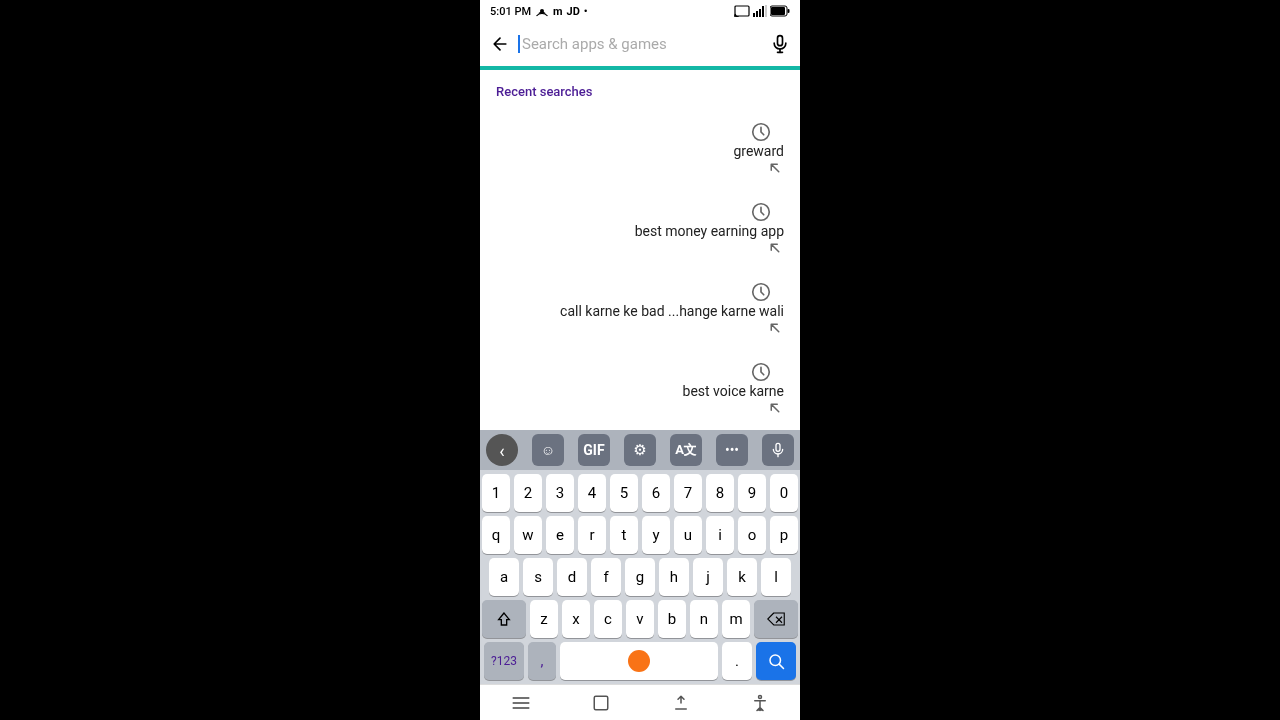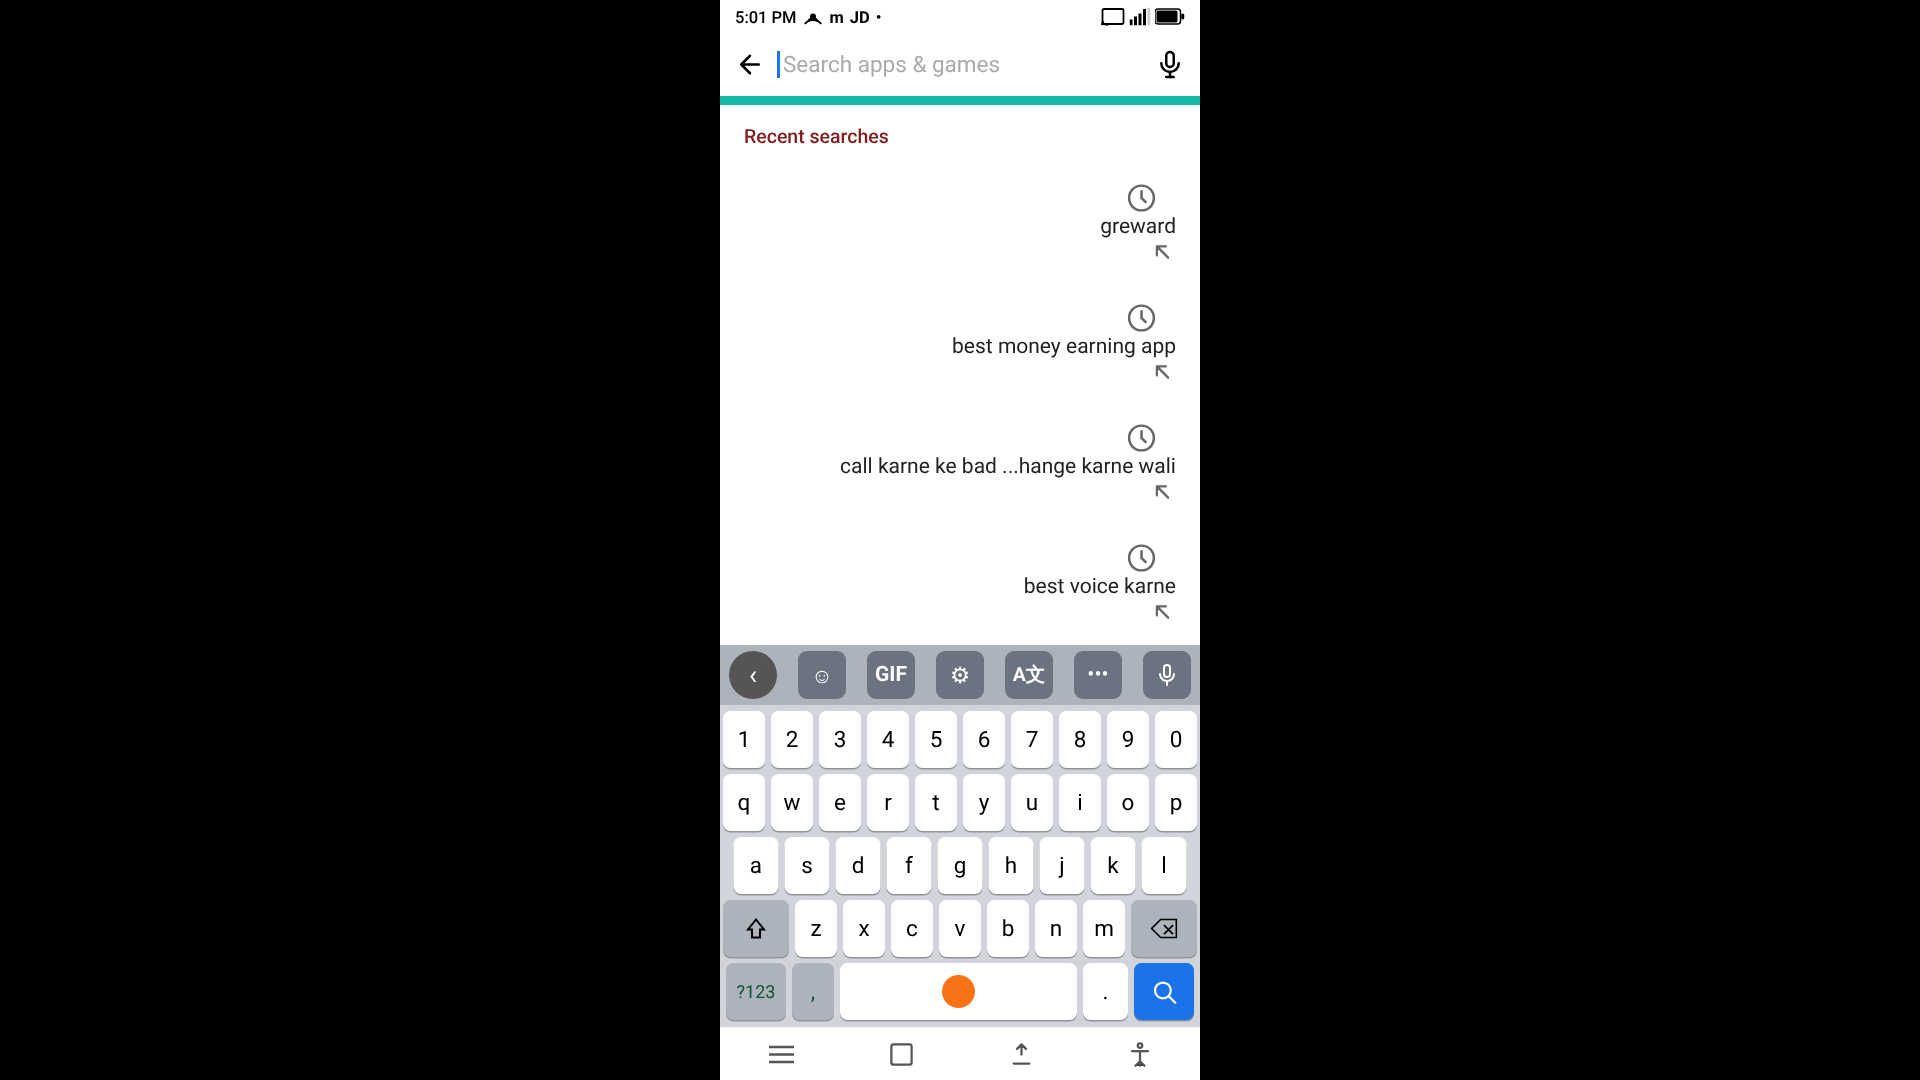--- a/index.html
+++ b/index.html
@@ -36,21 +36,21 @@
     }
     .status-left { display: flex; align-items: flex-end; gap: 4px; }
     .status-right { display: flex; align-items: center; gap: 3px; }
     
     .search-bar {
       background: #fff;
       padding: 6px 10px;
       display: flex;
       align-items: center;
       gap: 8px;
-      border-bottom: 6px solid #14b8a6;
+      border-bottom: 4px solid #14b8a6;
       height: 48px;
     }
     .search-input-area {
       flex: 1;
       display: flex;
       align-items: center;
     }
     .search-input-text {
       font-size: 15px;
       color: #333;
@@ -59,21 +59,21 @@
     }
     
     .search-content {
       flex: 1;
       background: #fff;
       overflow-y: auto;
       padding: 10px 0;
     }
     .recent-searches-label {
       font-size: 13px;
-      color: #7f1d1d;
+      color: #4c1d95;
       font-weight: 500;
       padding: 4px 16px 10px 16px;
     }
     .search-item {
       display: flex;
       align-items: flex-end;
       padding: 12px 16px;
       cursor: pointer;
       border-bottom: none;
       flex-direction: column;
@@ -149,21 +149,21 @@
       align-items: center;
       justify-content: center;
       font-size: 15px;
       color: #000;
       cursor: pointer;
       box-shadow: 0 1px 0 rgba(0,0,0,0.3);
       font-weight: 400;
     }
     .key.dark {
       background: #adb3bc;
-      color: #14532d;
+      color: #4c1d95;
     }
     .key.wide {
       flex: 1.6;
       max-width: 46px;
     }
     .key.blue {
       background: #1a73e8;
       color: #fff;
       max-width: 46px;
       flex: 1.6;

